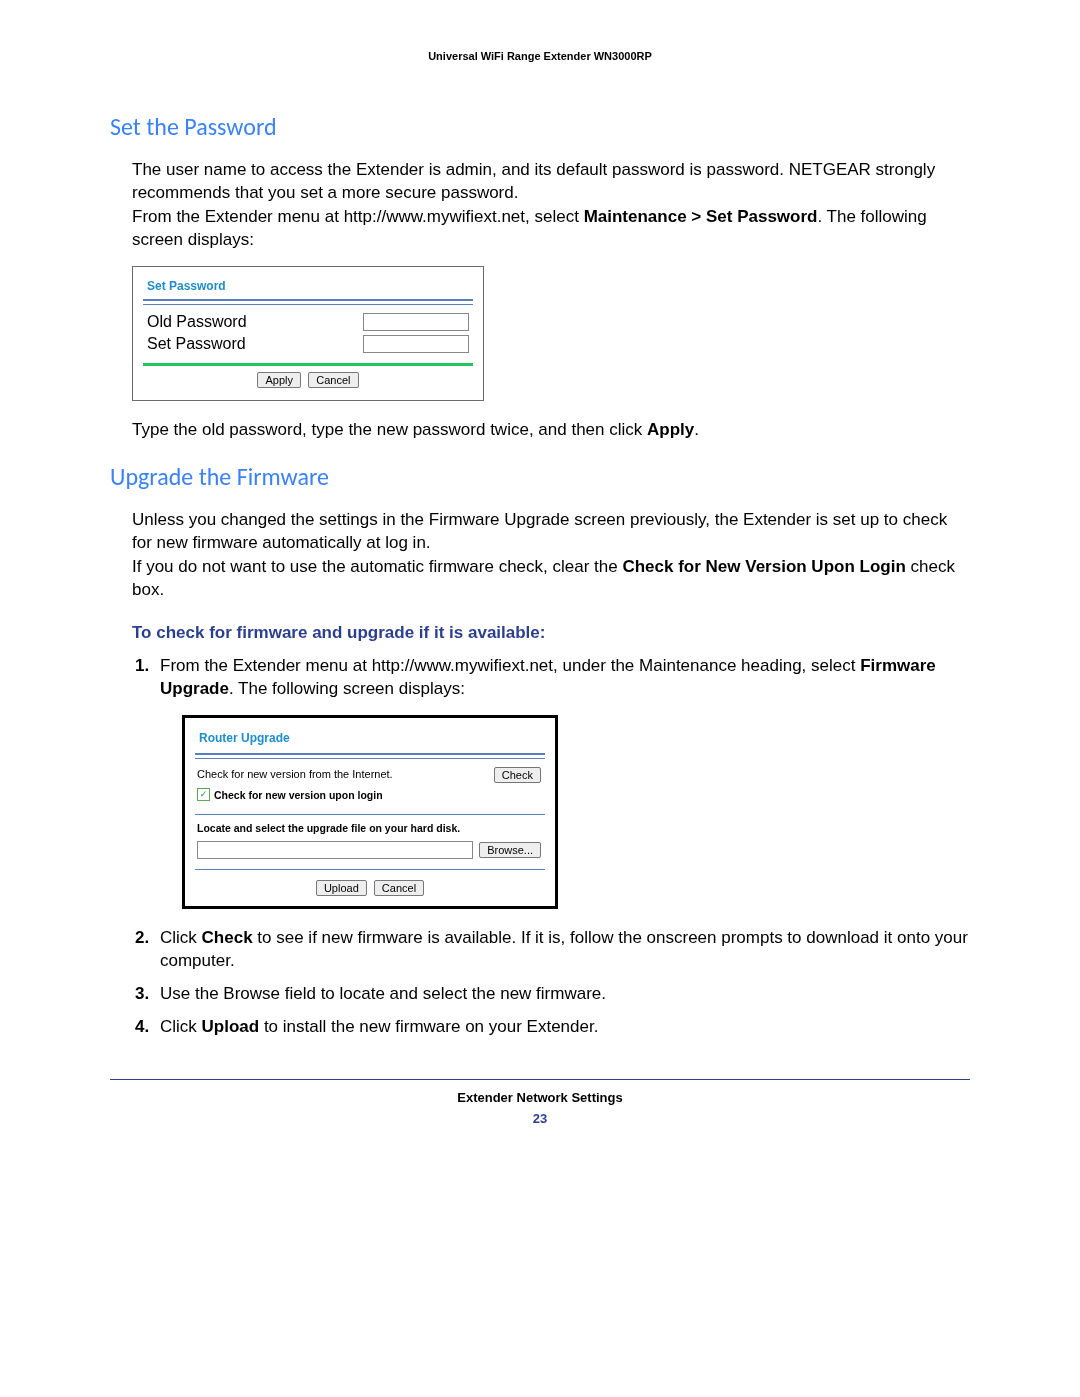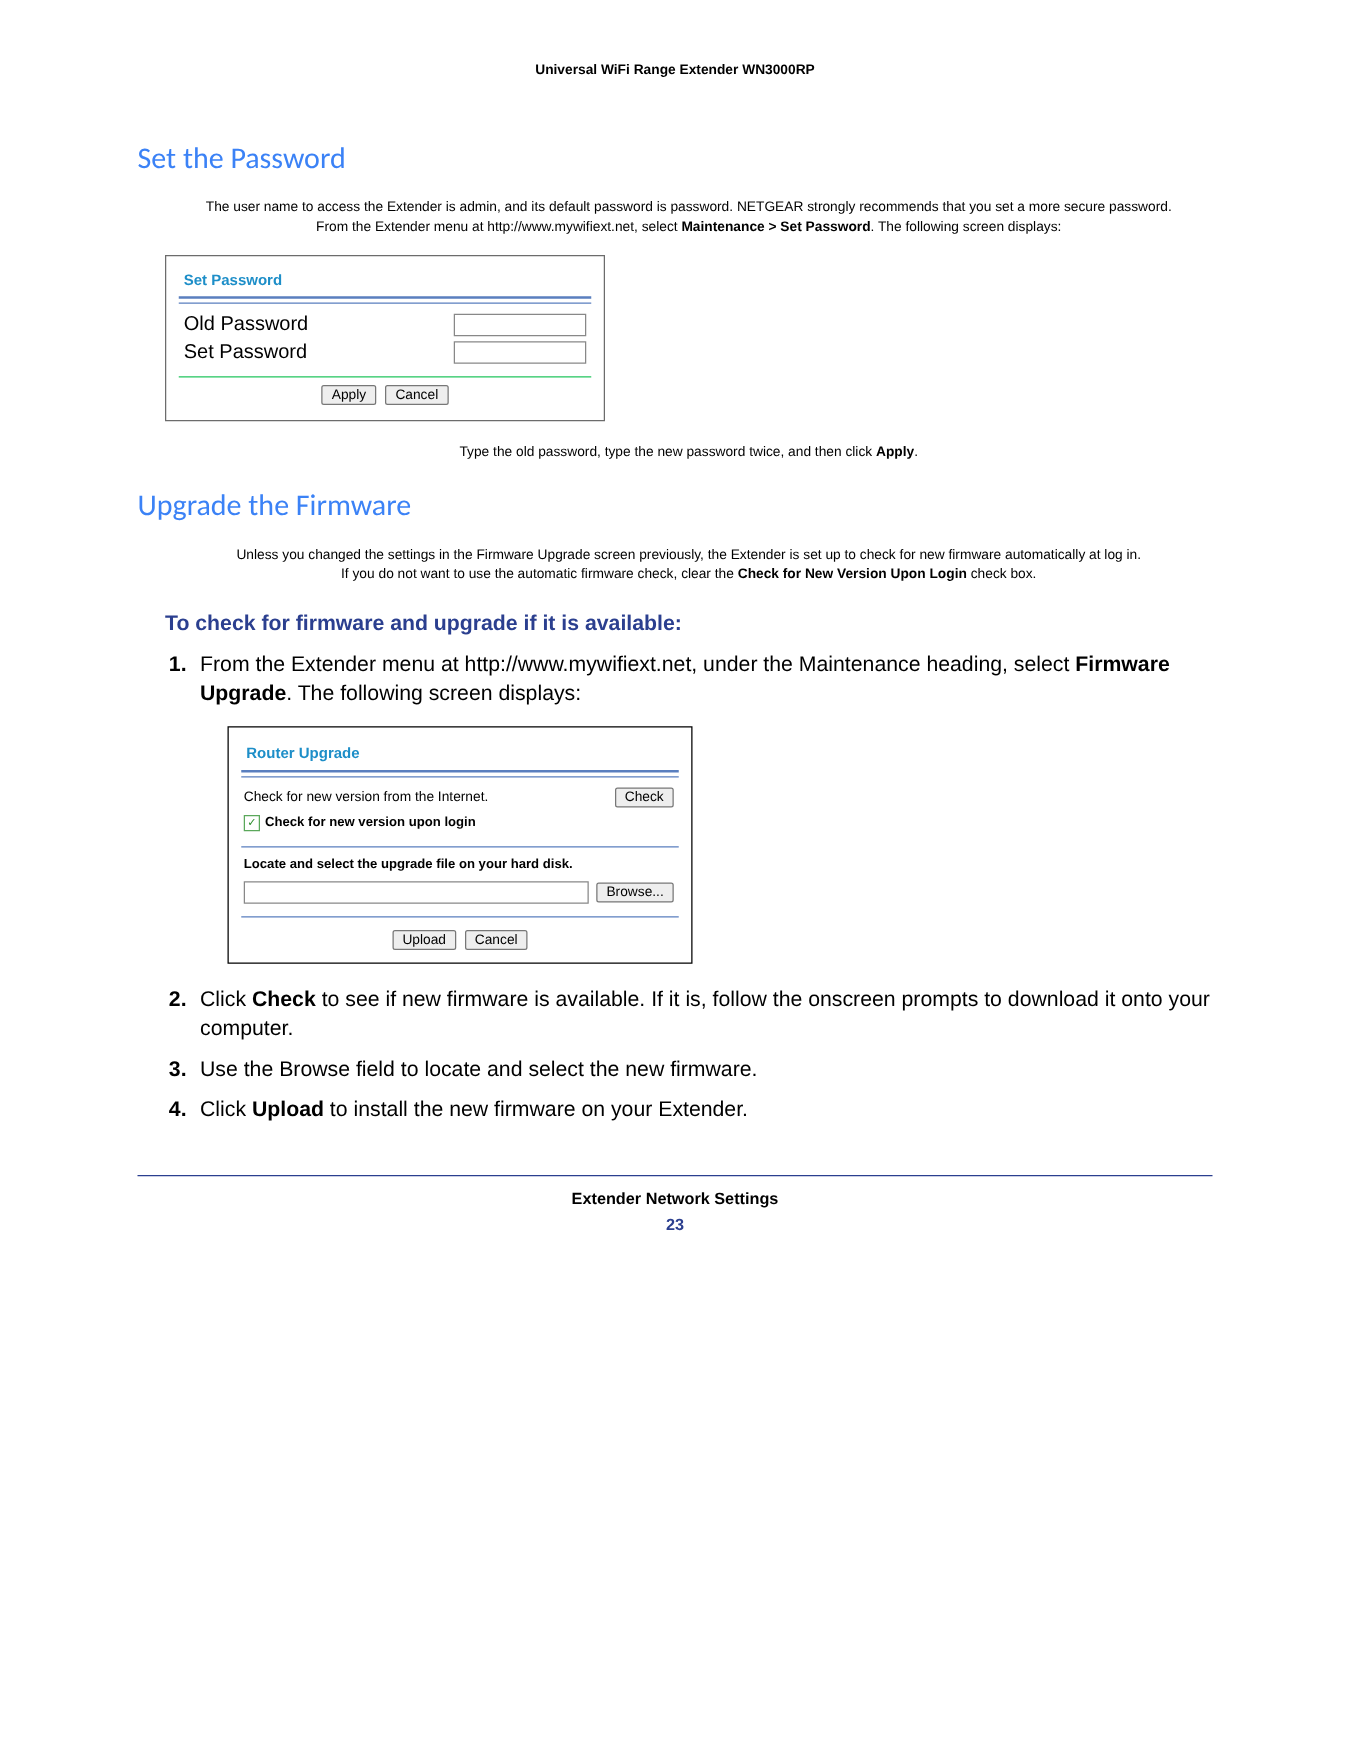--- a/index.html
+++ b/index.html
@@ -24,24 +24,23 @@
     font-family: "Gill Sans", "Gill Sans MT", Calibri, "Trebuchet MS", sans-serif;
     color: #3b82f6;
     font-size: 24px;
     font-weight: 500;
     margin: 20px 0 18px 0;
   }
   .body-indent {
     margin-left: 22px;
   }
   p {
-    font-size: 11px;
+    font-size: 17px;
     line-height: 1.35;
     margin: 1px 0;
-    text-align: center;
   }
   .subheading-blue {
     color: #2b3f8f;
     font-weight: bold;
     font-size: 17px;
     margin-top: 22px;
     margin-bottom: 12px;
   }
   ol {
     font-size: 17px;
@@ -89,40 +88,40 @@
   }
   .ss1-row input[type="text"] {
     width: 100px;
     height: 14px;
     border: 1px solid #888;
     background: #fff;
   }
   .ss-btnrow {
     text-align: center;
     margin-top: 8px;
-    border-top: 1px solid #22c55e;
+    border-top: 3px solid #22c55e;
     padding-top: 6px;
   }
   .ss-btnrow-noborder {
     text-align: center;
     margin-top: 6px;
     padding-top: 4px;
   }
   .ss-btn {
     font-size: 11px;
     padding: 1px 7px;
     border: 1px solid #777;
     background: #eee;
     border-radius: 2px;
     margin: 0 2px;
   }
 
   
   .ss2 {
-    border: 1px solid #000000;
+    border: 3px solid #000000;
     width: 350px;
     margin: 14px 0 18px 22px;
     padding: 8px 10px 10px 10px;
     font-size: 11px;
     font-family: Arial, sans-serif;
   }
   .ss2-row {
     display: flex;
     align-items: center;
     justify-content: space-between;

